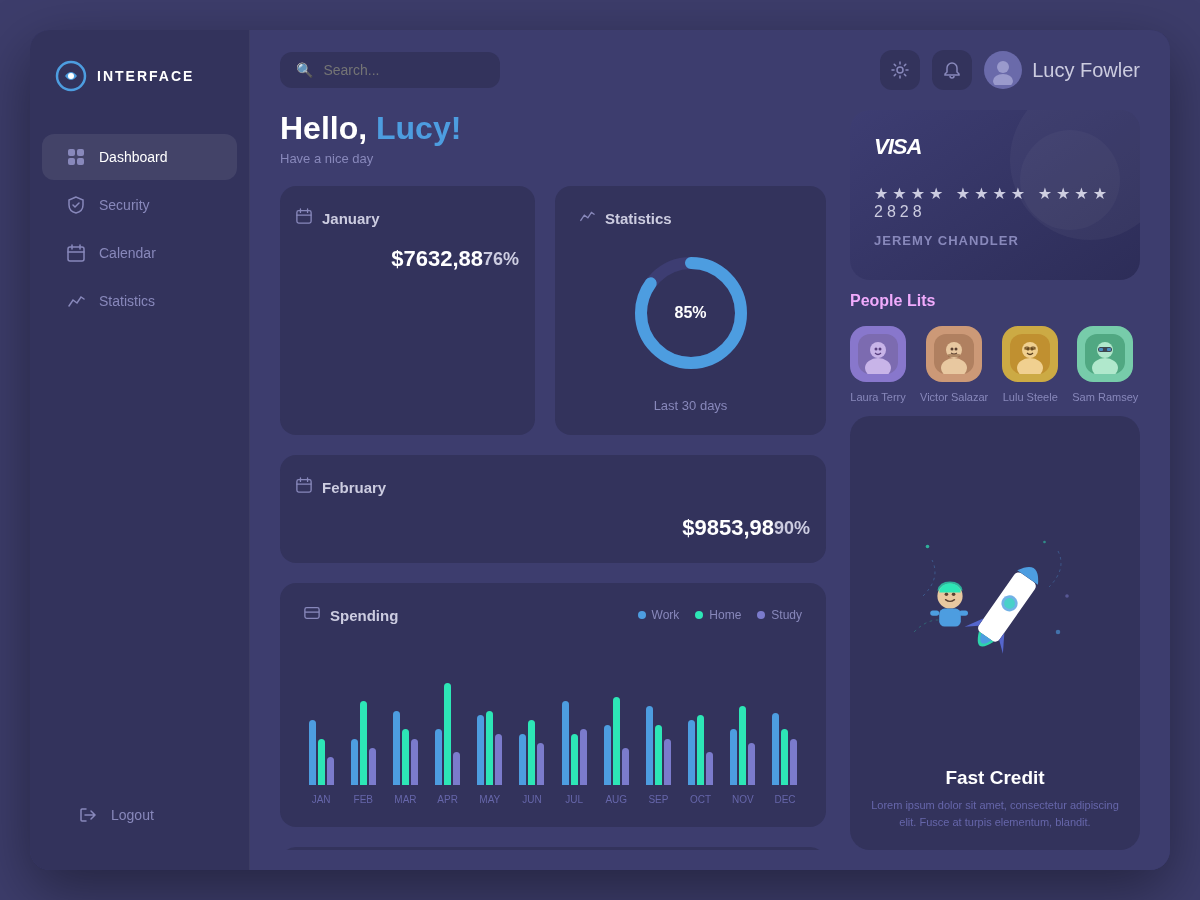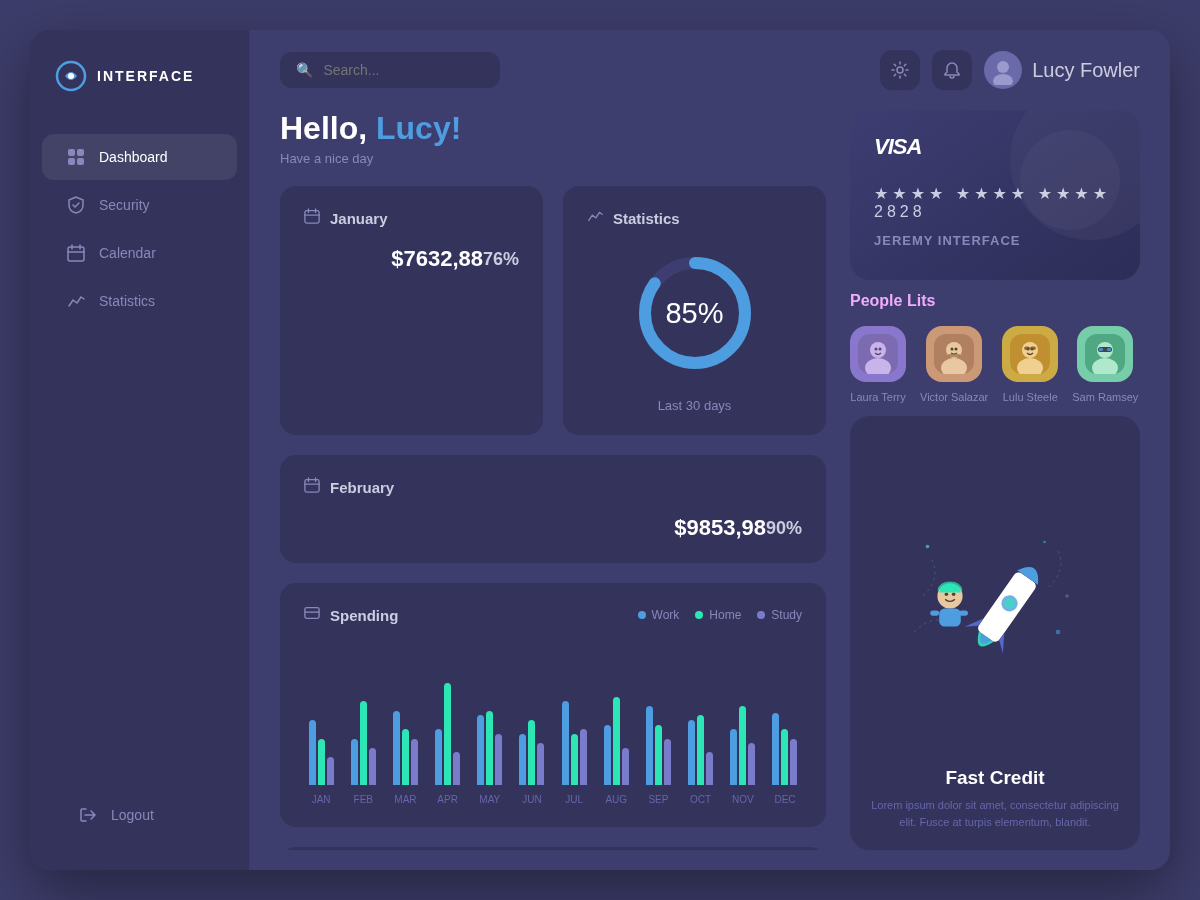--- a/index.html
+++ b/index.html
@@ -181,21 +181,21 @@
       margin-top: 4px;
     }
     .cards-row {
       display: flex;
       gap: 20px;
       margin-bottom: 20px;
     }
     .card {
       background: #33335c;
       border-radius: 16px;
-      padding: 22px 24px;
+      padding: 22px 16px;
       flex: 1;
     }
     .card-header {
       display: flex;
       align-items: center;
       gap: 10px;
       margin-bottom: 18px;
     }
     .card-title {
       color: #cccce0;
@@ -244,22 +244,22 @@
       width: 130px;
       height: 130px;
       transform: rotate(-90deg);
     }
     .donut-text {
       position: absolute;
       top: 50%;
       left: 50%;
       transform: translate(-50%, -50%);
       color: #fff;
-      font-size: 29px;
-      font-weight: 400;
+      font-size: 16px;
+      font-weight: 700;
     }
     .stats-label {
       color: #8888bb;
       font-size: 13px;
       margin-top: 4px;
     }
     
     .spending-card {
       background: #33335c;
       border-radius: 16px;
@@ -769,21 +769,21 @@
           
           
         </div>
       </div>
 
       <div class="right-panel">
 
         <div class="visa-card">
           <span class="visa-logo">VISA</span>
           <div class="card-number">★★★★  ★★★★  ★★★★ 2828</div>
-          <div class="card-holder">JEREMY INTERFACE</div>
+          <div class="card-holder">JEREMY CHANDLER</div>
         </div>
 
         <div class="people-section">
           <div class="section-title">People Lits</div>
           <div class="people-list">
             <div class="person-item">
               <div class="person-avatar" style="background:#8877cc;">
                 <svg width="40" height="40" viewBox="0 0 40 40">
                   <rect width="40" height="40" rx="12" fill="#7c6bb0"></rect>
                   <circle cx="20" cy="16" r="8" fill="#c8b4e8"></circle>

